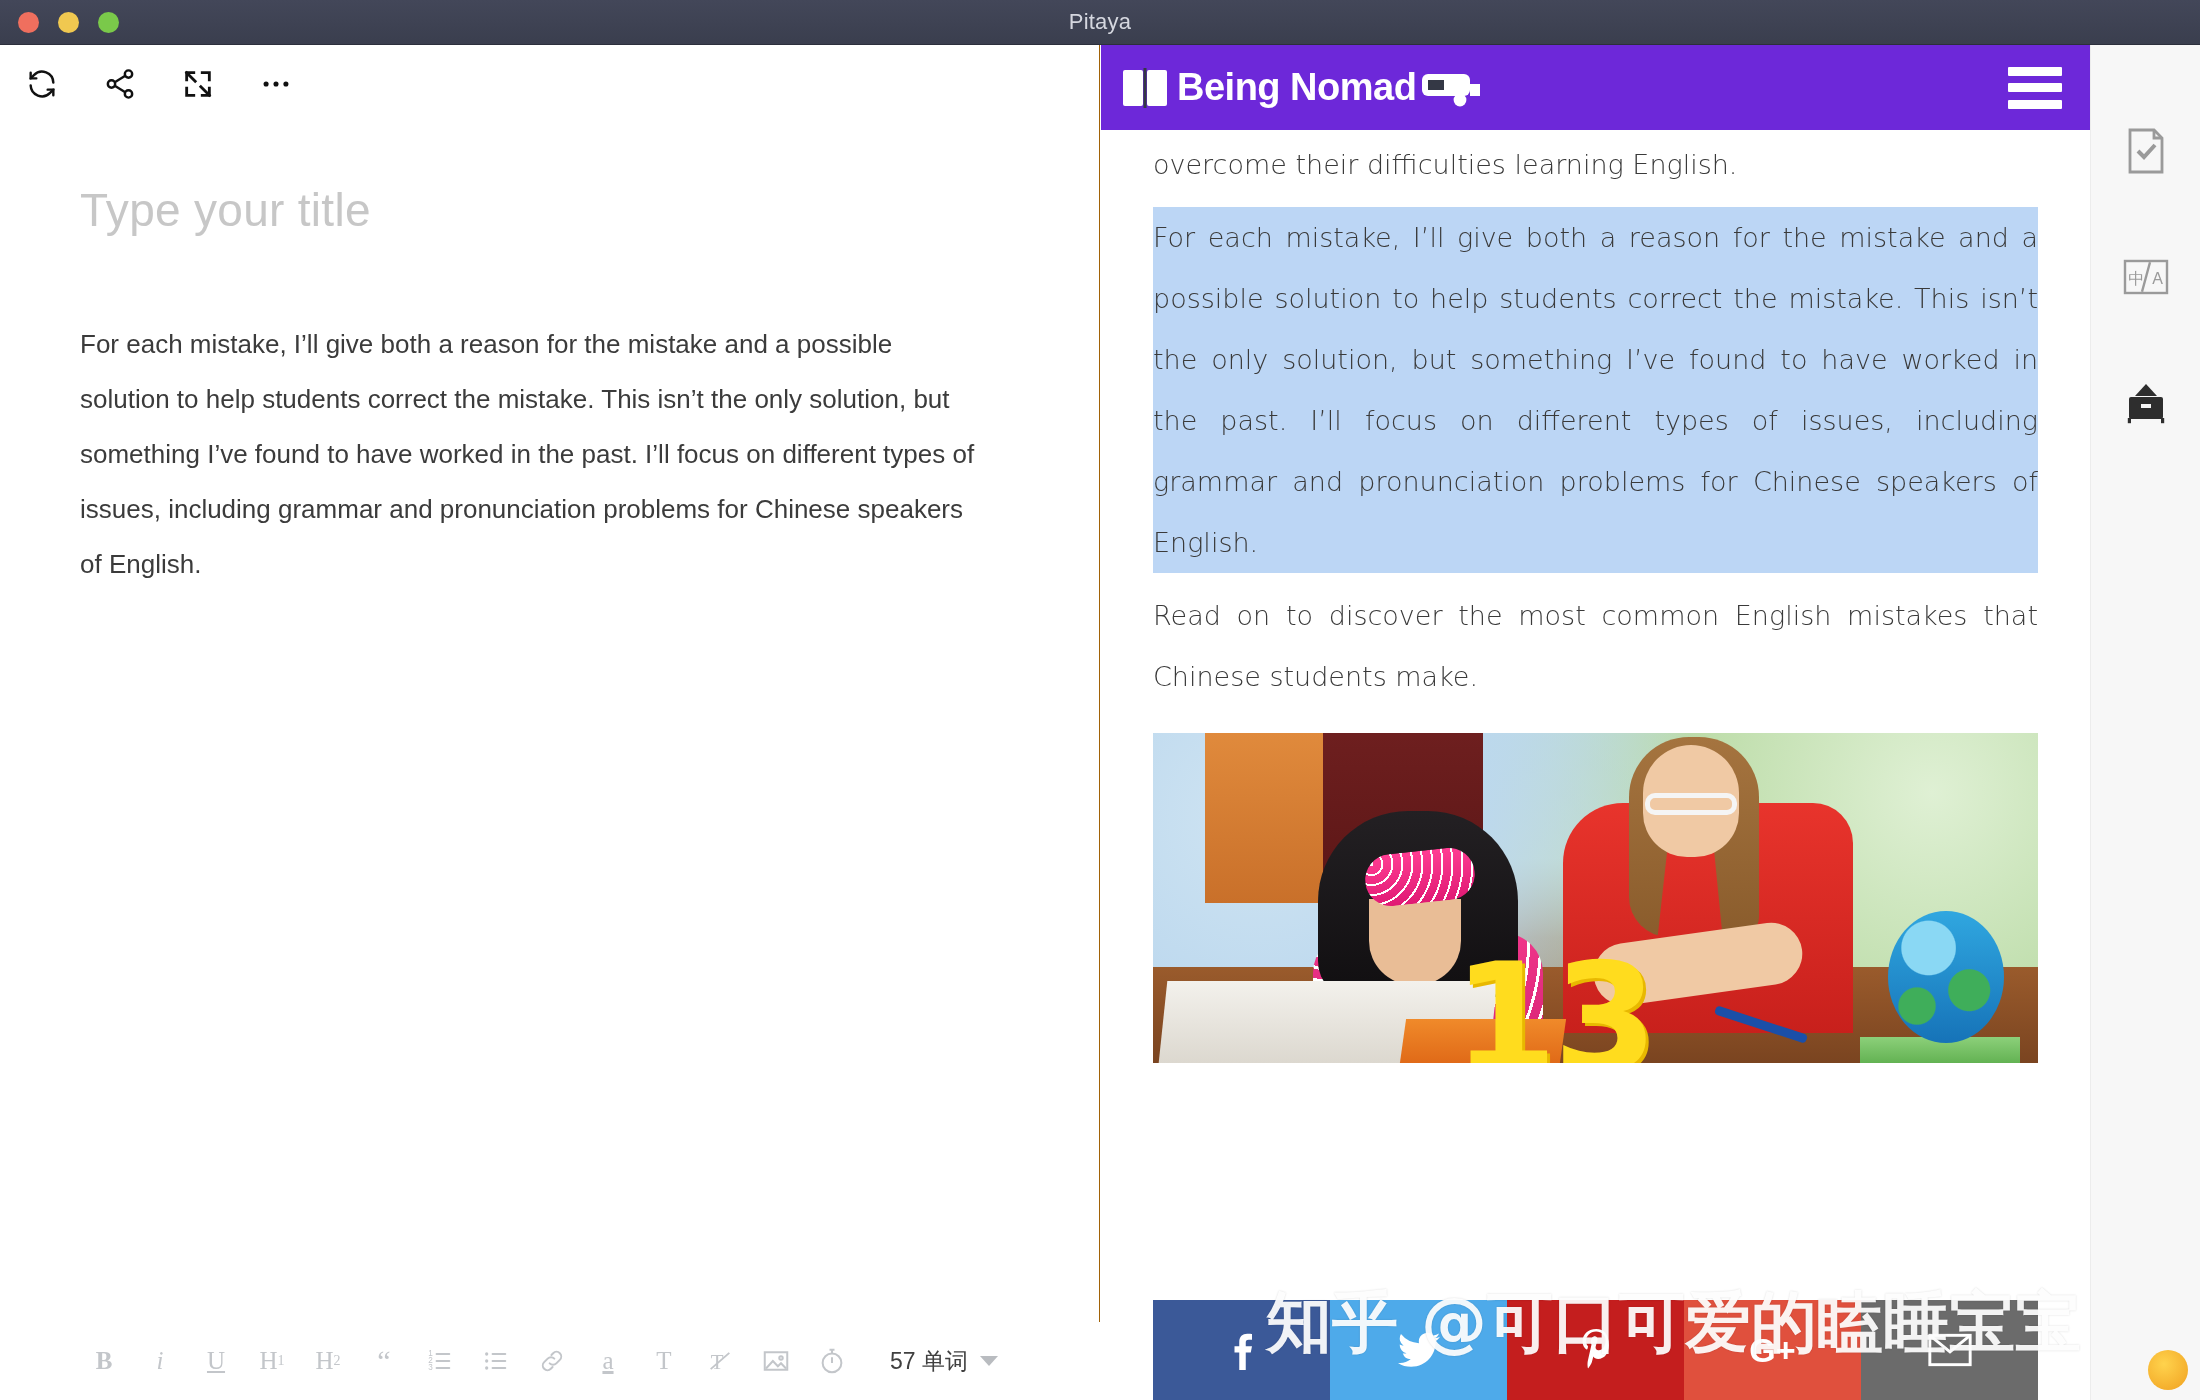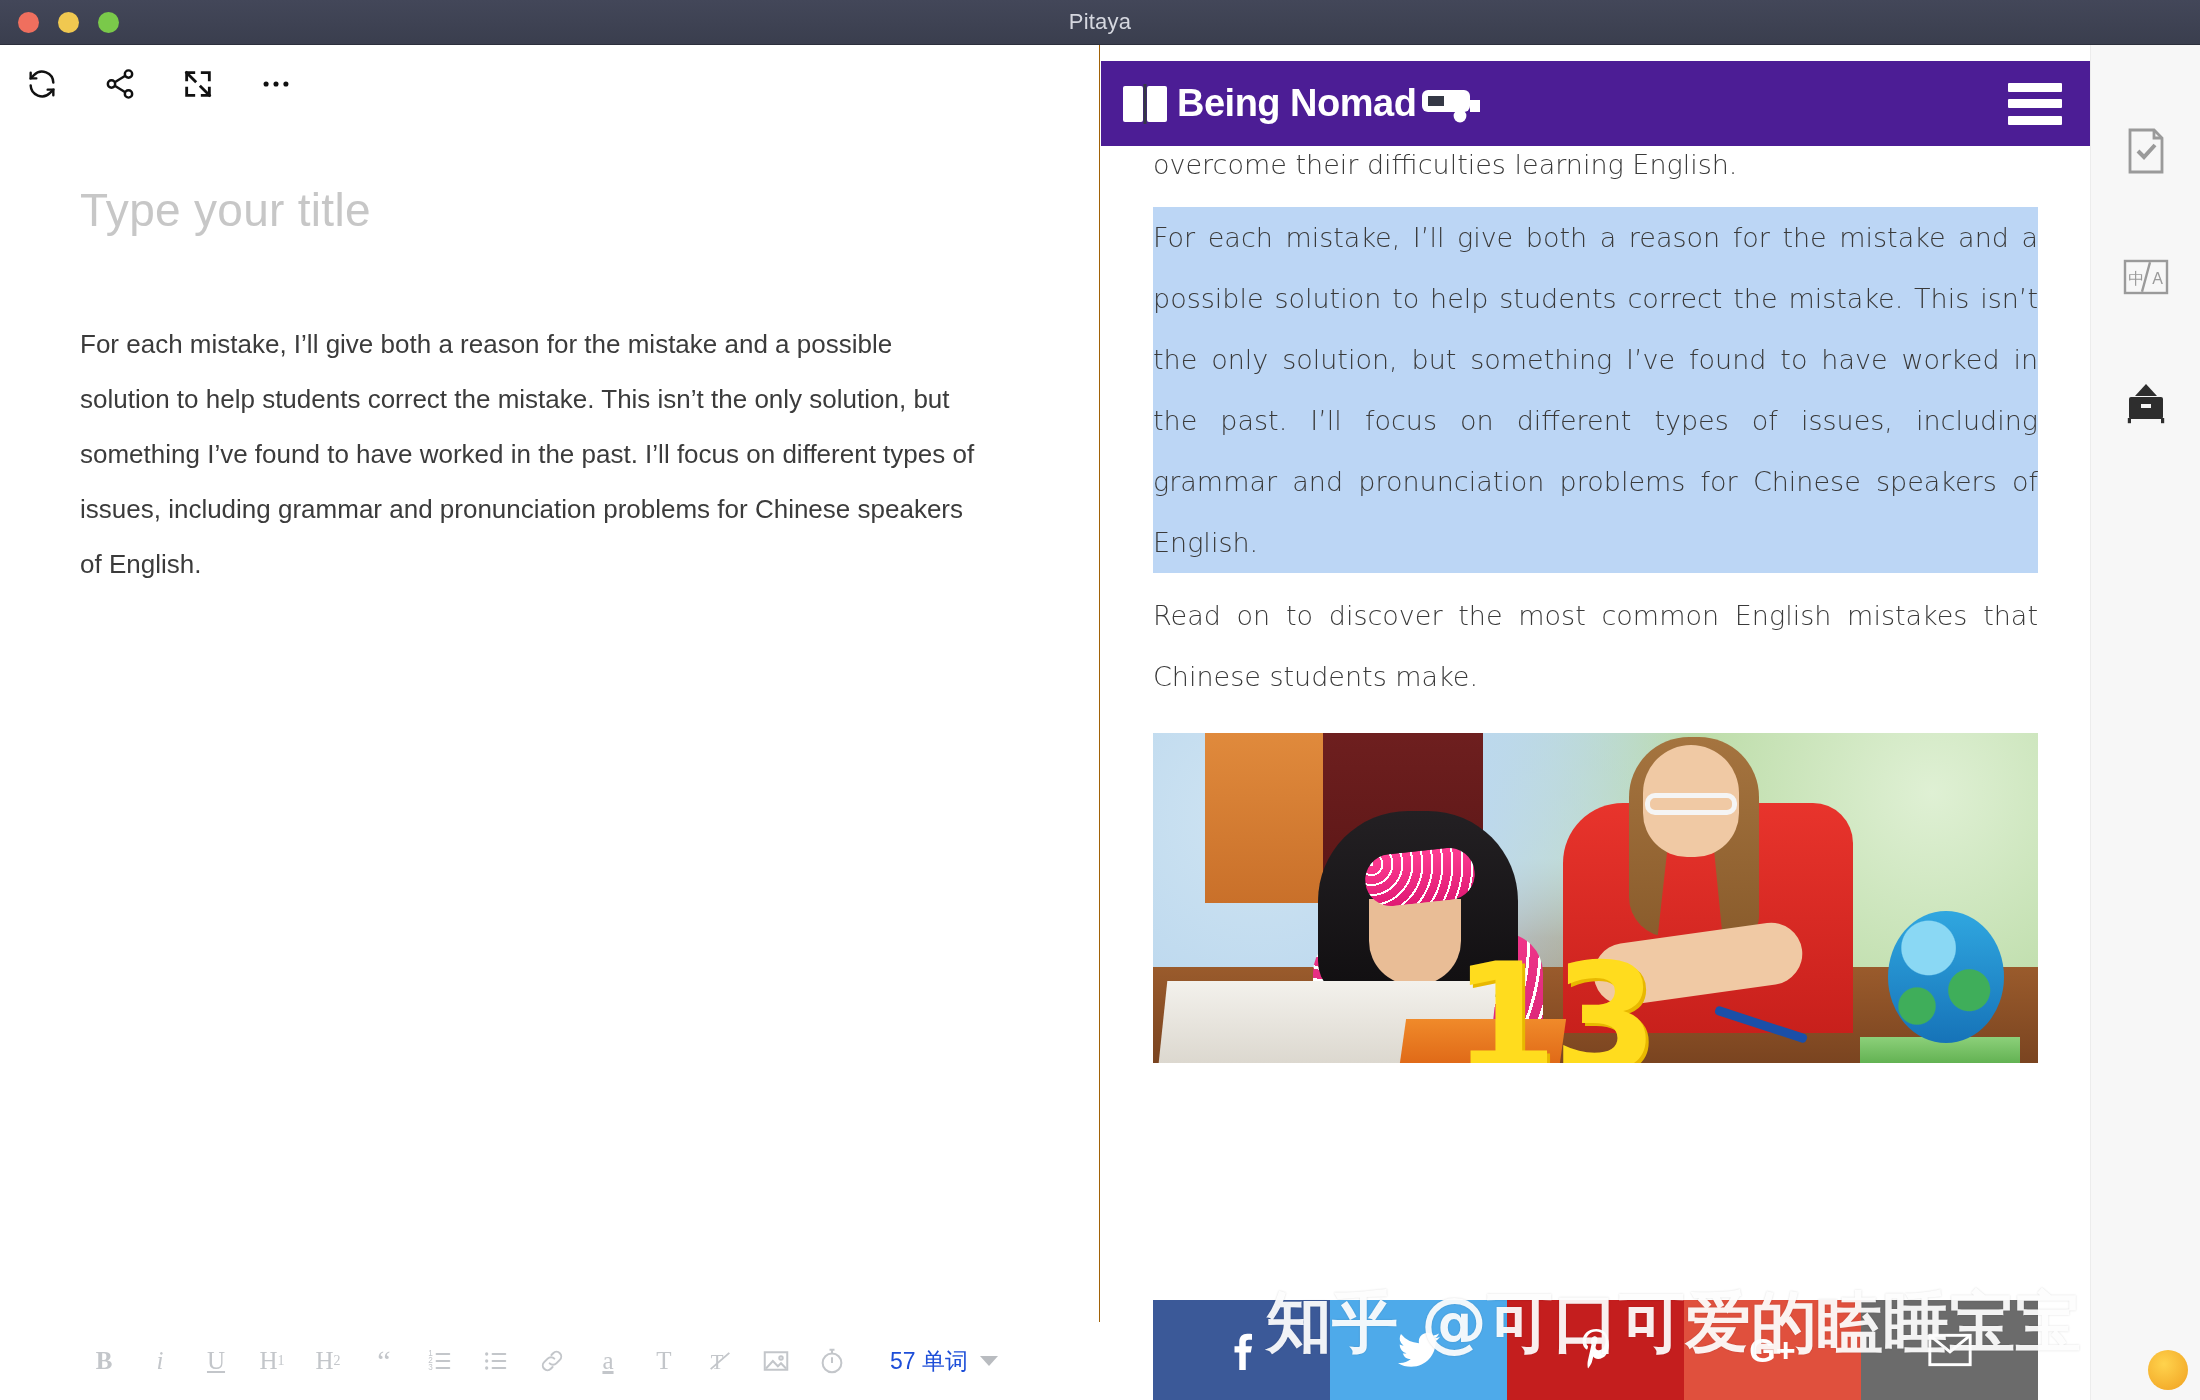--- a/index.html
+++ b/index.html
@@ -113,21 +113,21 @@
     cursor: pointer;
     user-select: none;
   }
   .fbtn.serif { font-family: "Liberation Serif", serif; }
   .fbtn sub { font-size: 14px; }
   .wordcount {
     margin-left: 30px;
     display: flex;
     align-items: center;
     gap: 12px;
-    color: #1d4ed8;
+    color: #404040;
     font-size: 23px;
     cursor: pointer;
   }
   .wordcount .caret {
     width: 0; height: 0;
     border-left: 9px solid transparent;
     border-right: 9px solid transparent;
     border-top: 10px solid #b9bcc0;
   }
 
@@ -135,24 +135,24 @@
   .preview-pane {
     position: absolute;
     top: 45px; left: 1101px;
     width: 989px;
     height: 1355px;
     background: #ffffff;
     overflow: hidden;
   }
   .preview-topbar {
     position: absolute;
-    top: 16px; left: 0;
+    top: 0; left: 0;
     width: 989px;
     height: 85px;
-    background: #4c1d95;
+    background: #6d28d9;
     z-index: 5;
     display: flex;
     align-items: center;
   }
   .site-logo {
     position: absolute;
     left: 20px;
     display: flex;
     align-items: center;
     gap: 4px;

